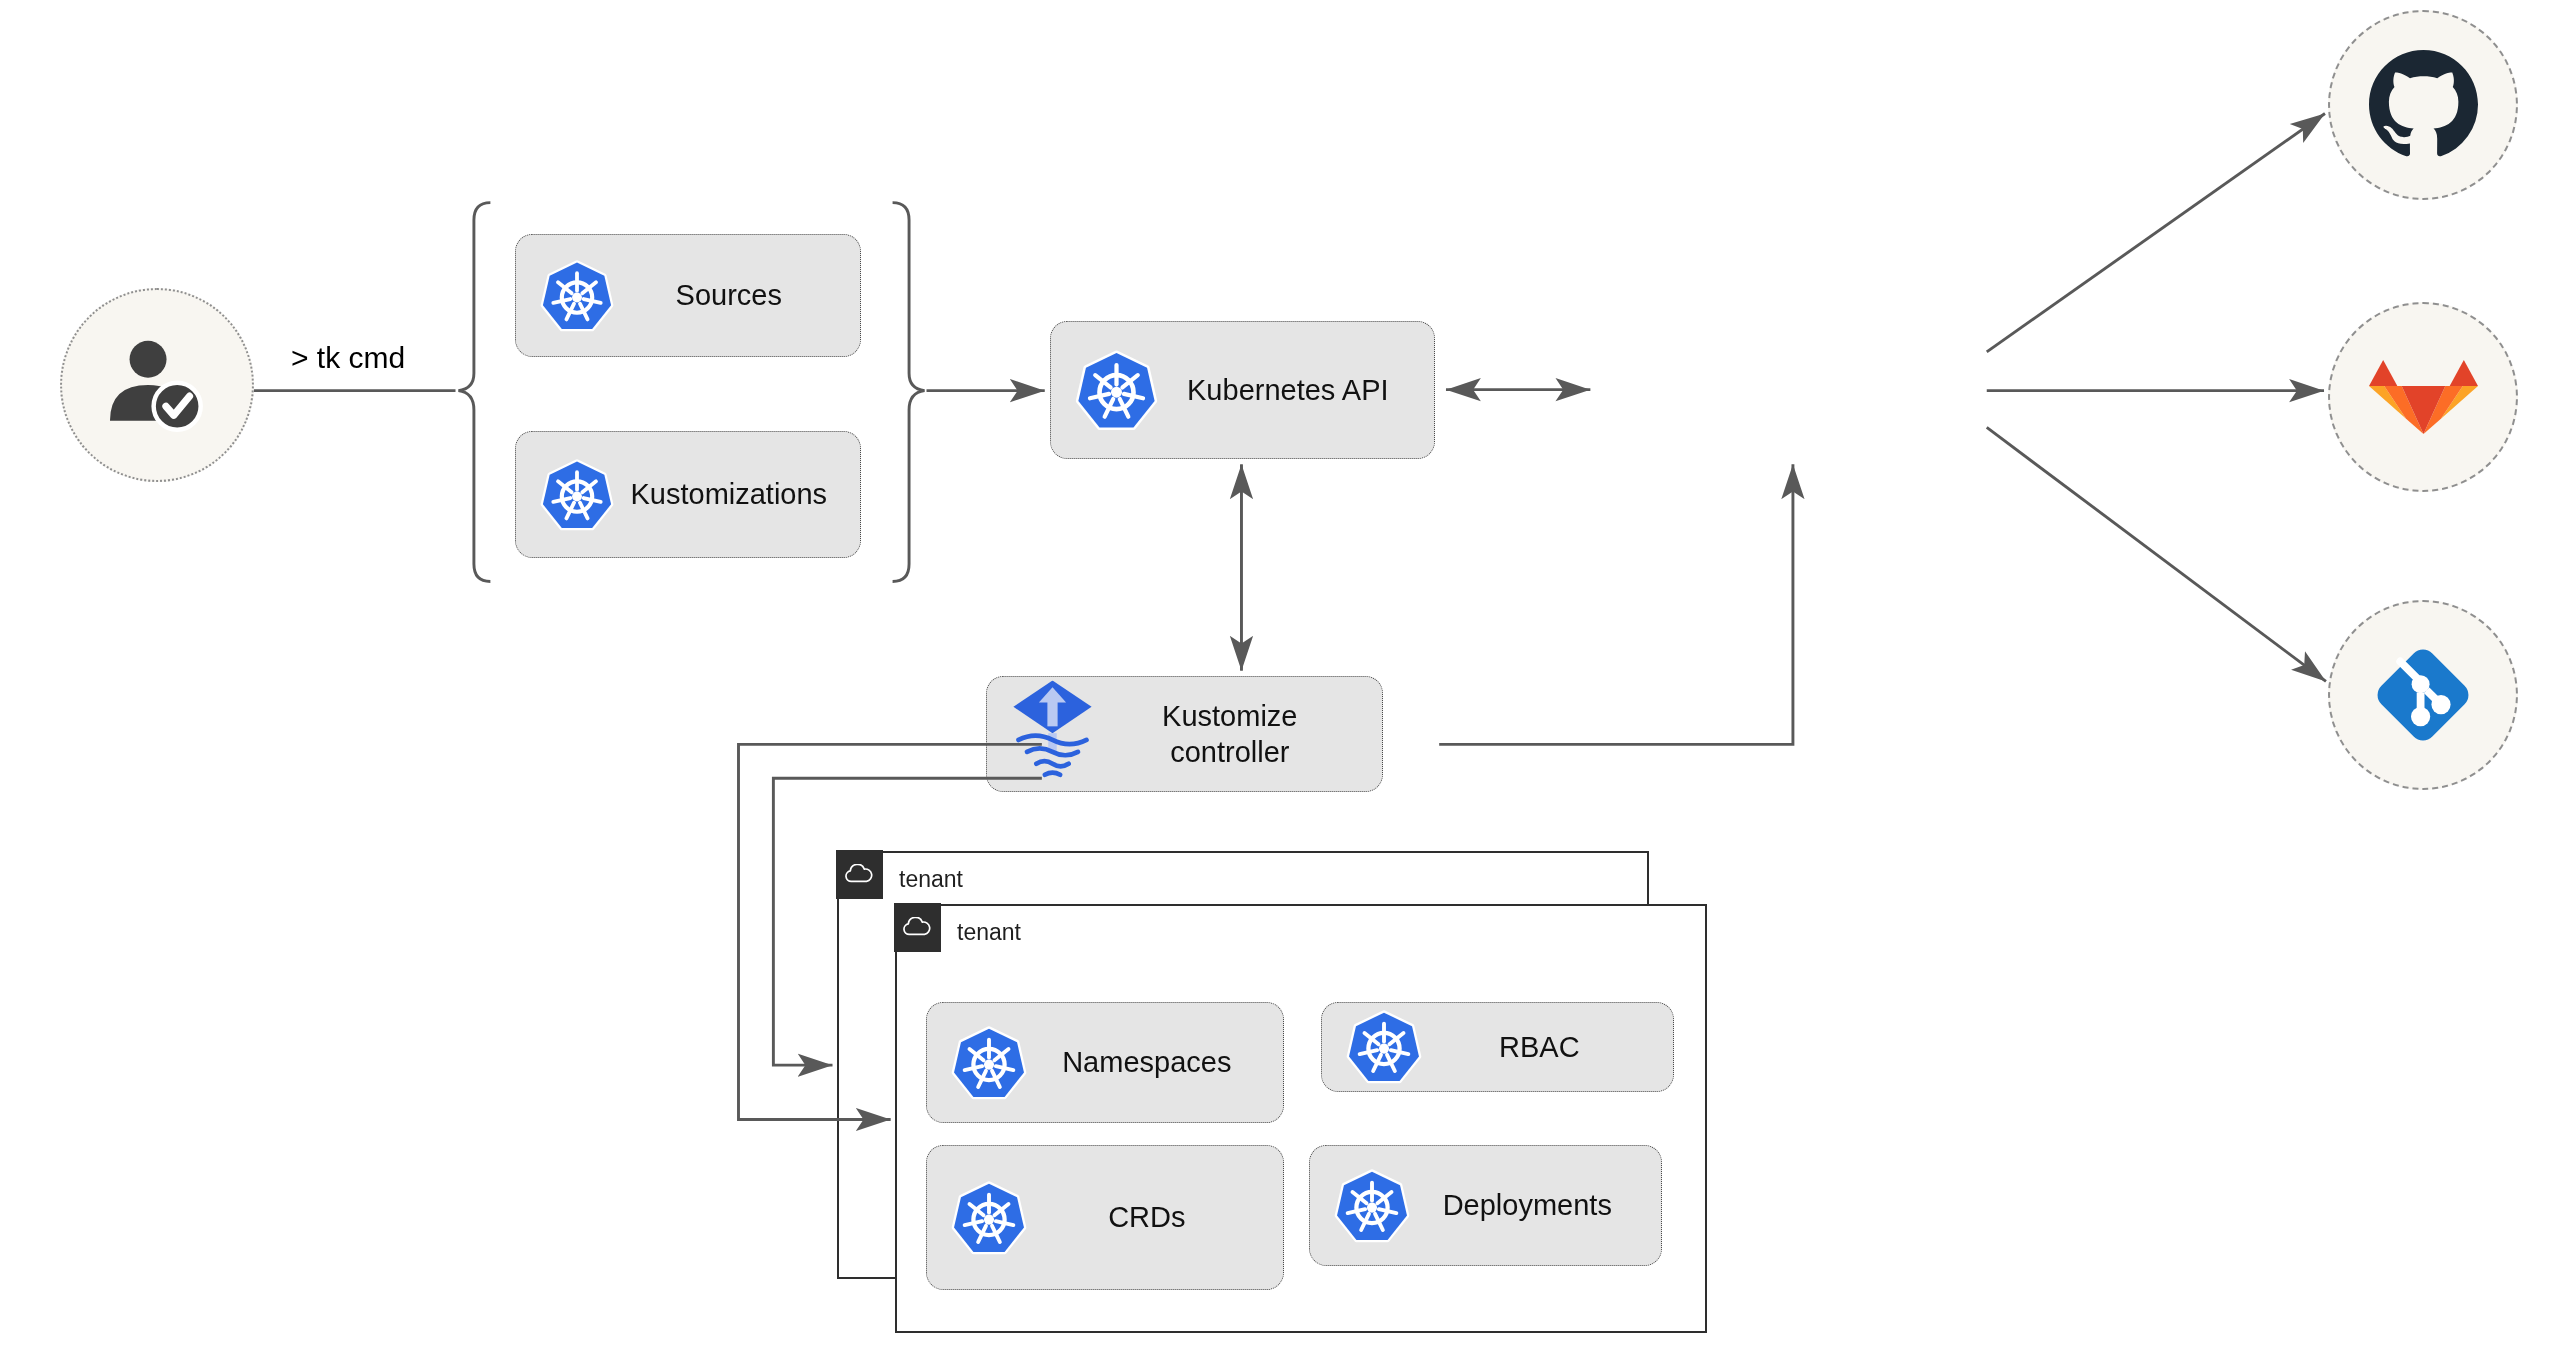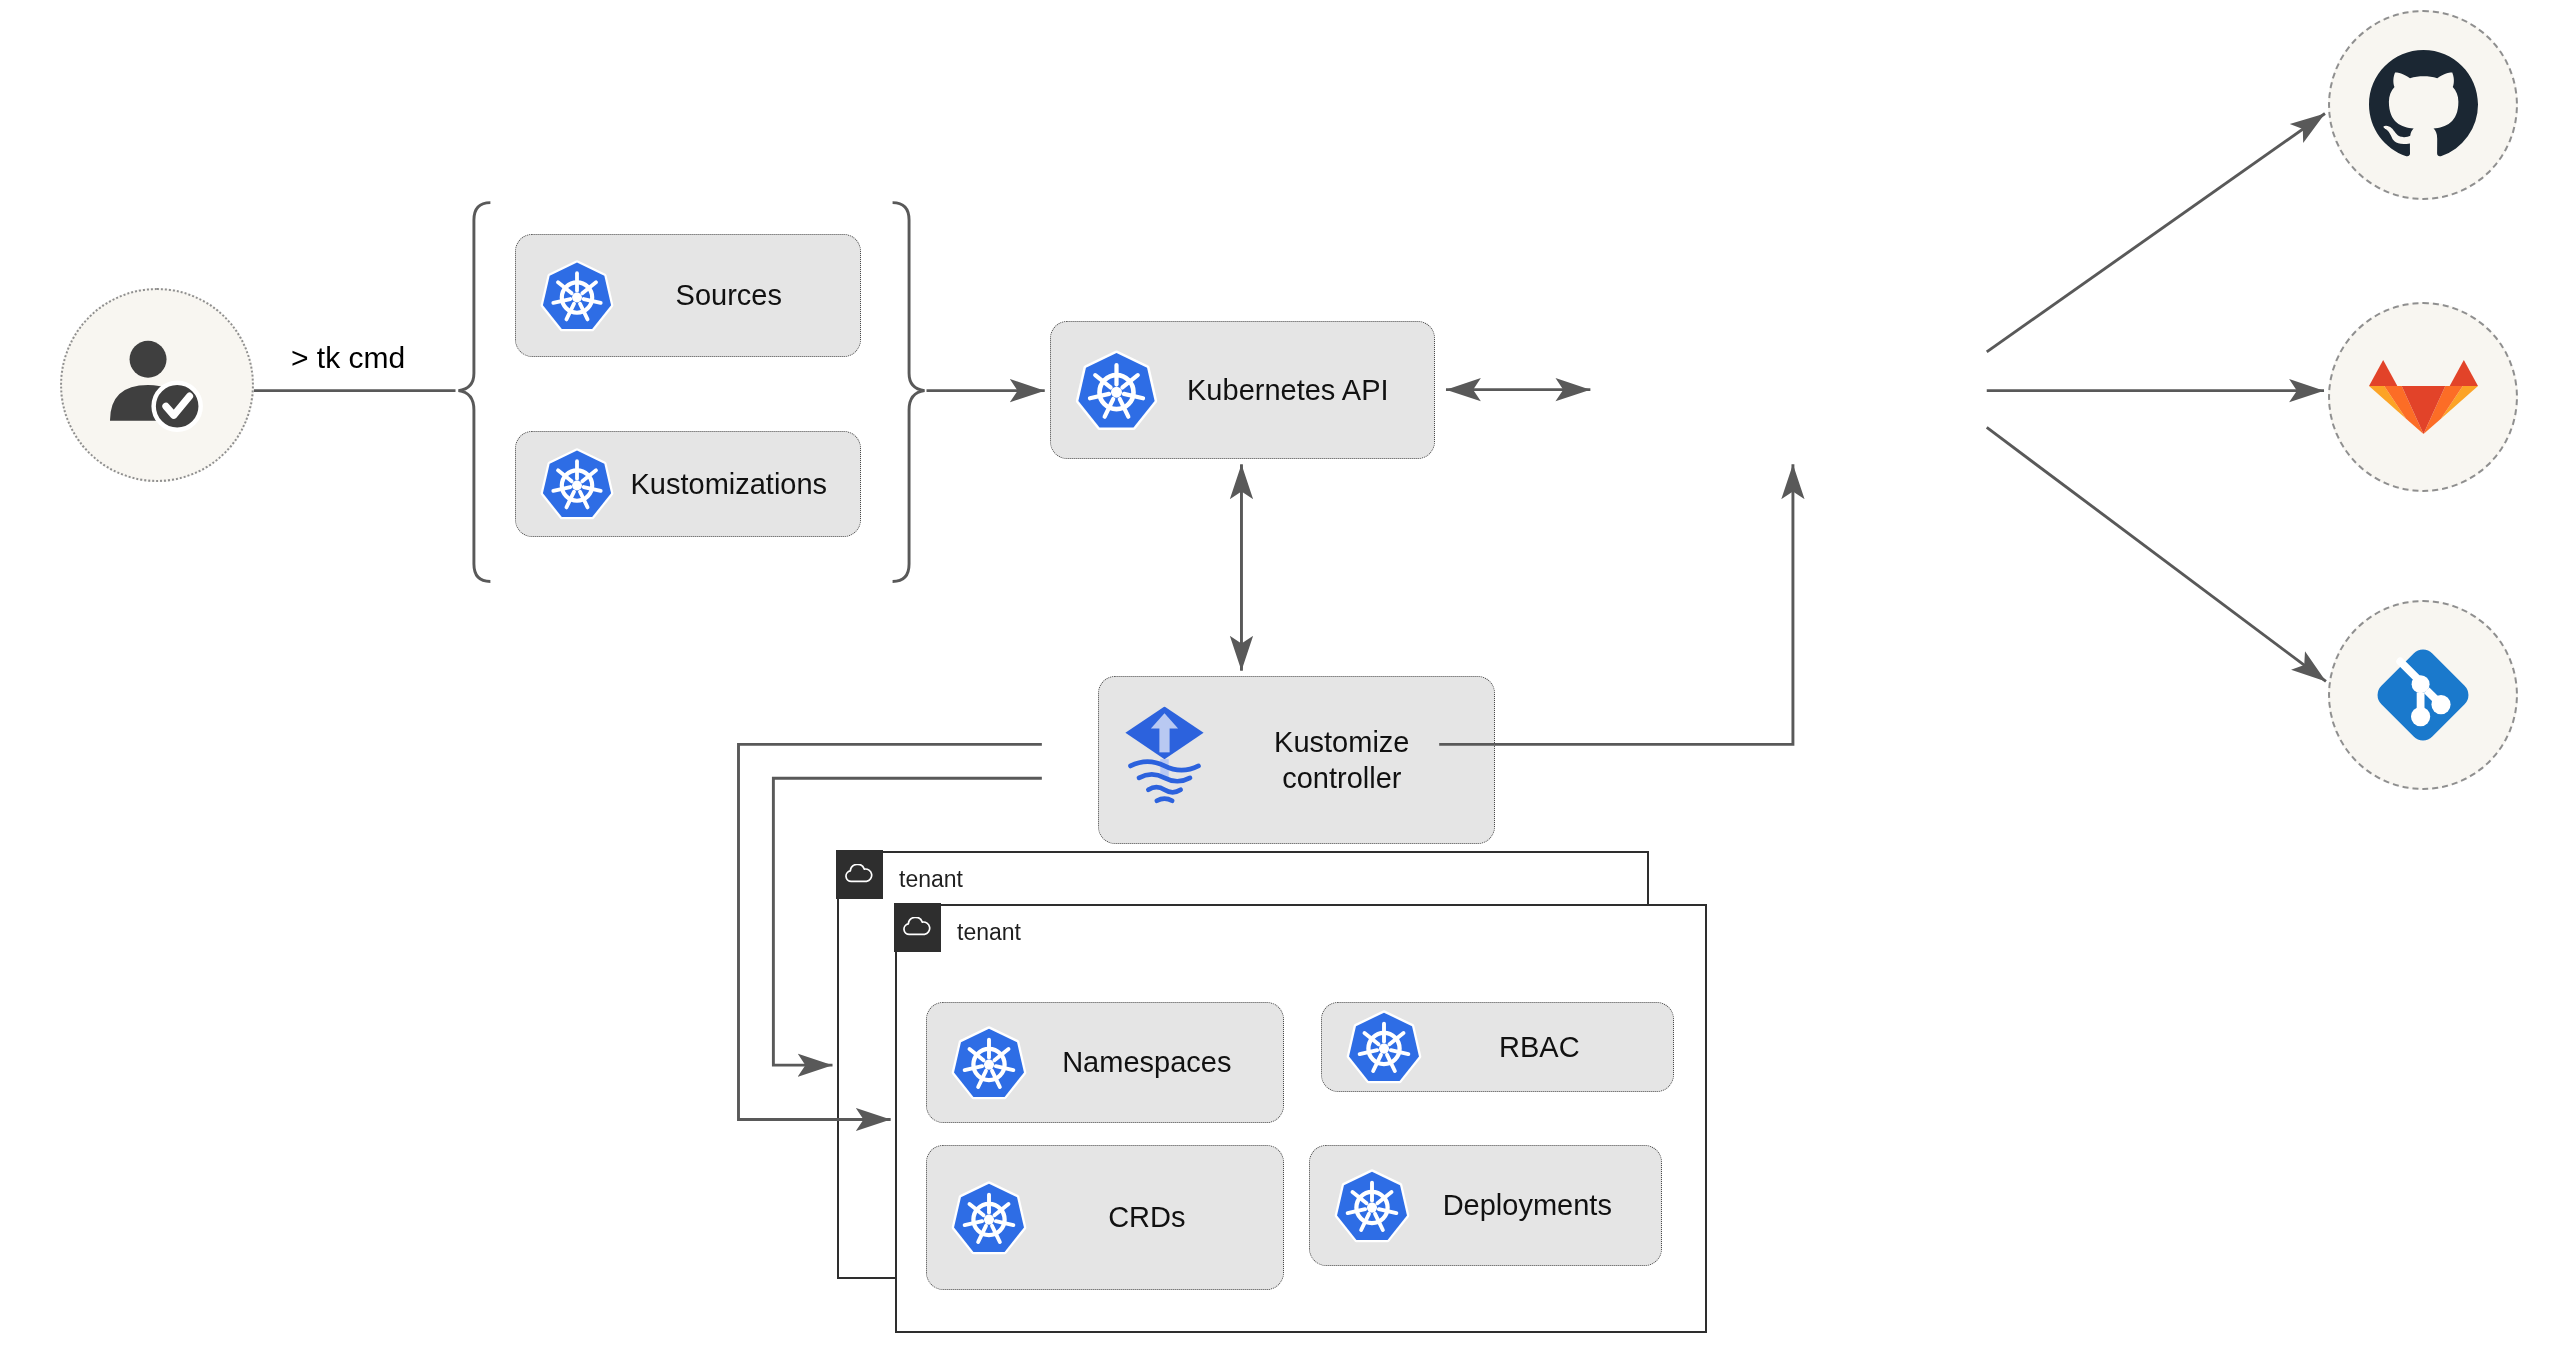--- a/index.html
+++ b/index.html
@@ -159,36 +159,36 @@
 
   <div class="cmd-text">&gt; tk cmd</div>
 
   <div class="node" style="left:515px;top:234px;width:346px;height:123px;">
     <svg class="nicon" width="76" height="76" viewBox="0 0 78 78">
         <use href="#sym-k8s"></use>
       </svg>
     <div class="nlabel">Sources</div>
   </div>
 
-  <div class="node" style="left:515px;top:431px;width:346px;height:106px;">
+  <div class="node" style="left:515px;top:431px;width:346px;height:127px;">
     <svg class="nicon" width="76" height="76" viewBox="0 0 78 78">
         <use href="#sym-k8s"></use>
       </svg>
     <div class="nlabel">Kustomizations</div>
   </div>
 
   <div class="node" style="left:1050px;top:321px;width:385px;height:138px;">
     <svg class="nicon" width="85" height="85" viewBox="0 0 88 88">
         <use href="#sym-k8s"></use>
       </svg>
     <div class="nlabel">Kubernetes API</div>
   </div>
 
 
-  <div class="node" style="left:1098px;top:676px;width:397px;height:168px;">
+  <div class="node" style="left:986px;top:676px;width:397px;height:116px;">
     <svg class="nicon" width="85" height="108" viewBox="0 0 88 111">
         <use href="#sym-flux"></use>
       </svg>
     <div class="nlabel two-line">Kustomize controller</div>
   </div>
 
   <div class="circle dash" style="left:2328px;top:9.7px;width:190px;height:190px;">
     <svg width="109" height="109" viewBox="0 0 112 112">
         <use href="#sym-github"></use>
       </svg>

